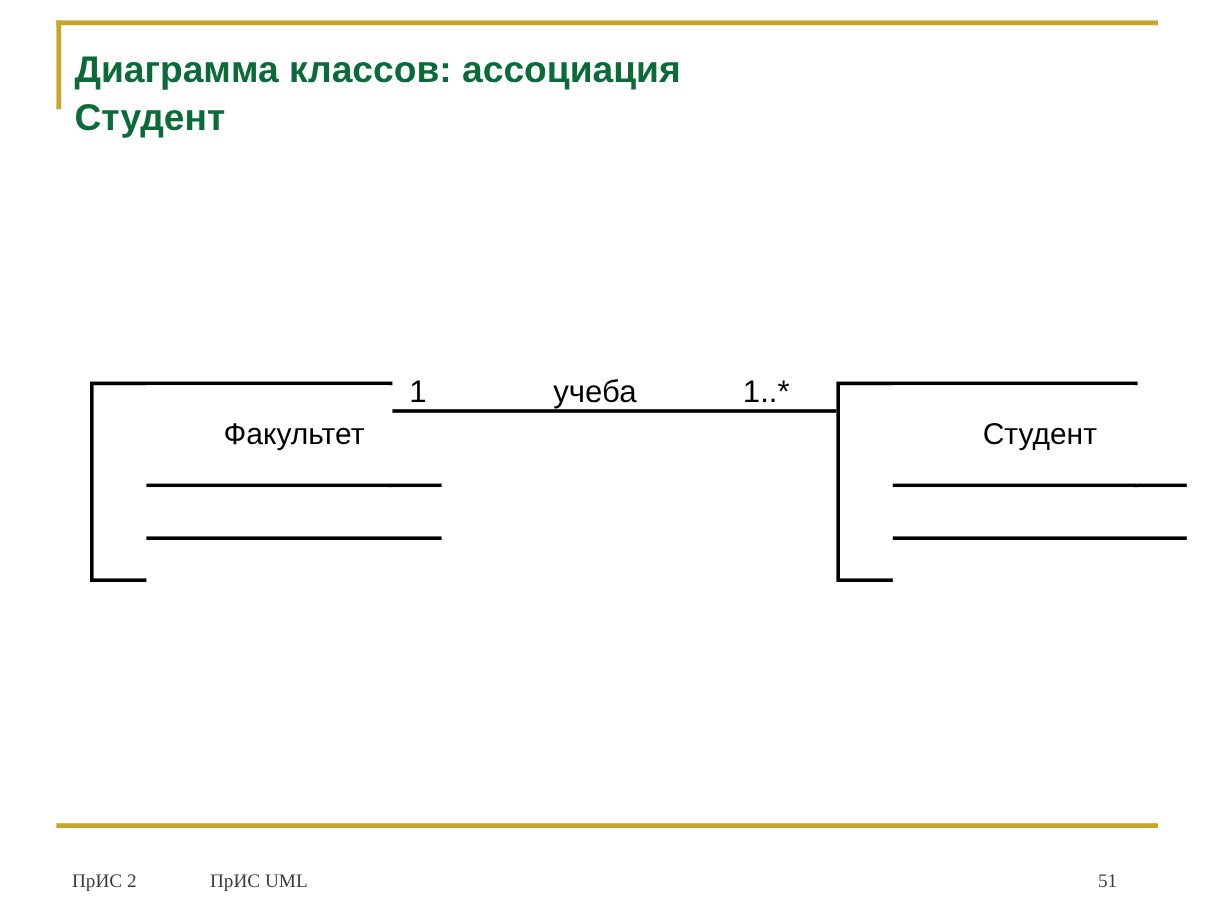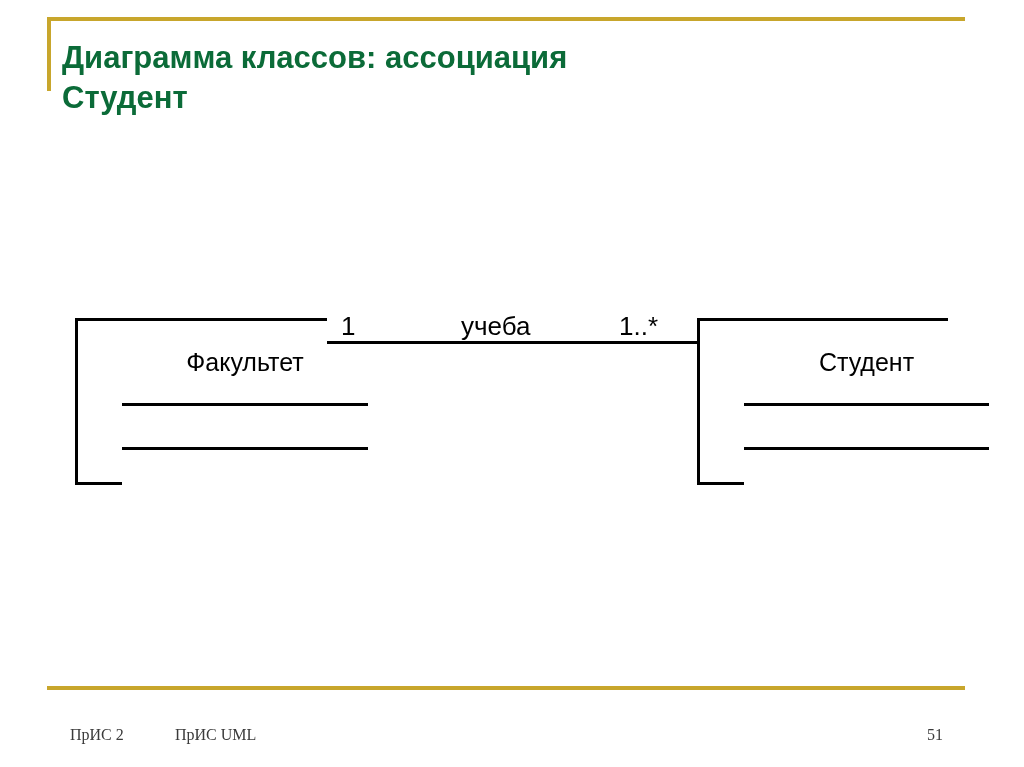--- a/index.html
+++ b/index.html
@@ -148,36 +148,35 @@
     left: 0;
     top: 726px;
     width: 1024px;
     height: 30px;
     font-family: "Liberation Serif", serif;
     font-size: 16px;
     color: #3b3b3b;
   }
   .footer-left {
     position: absolute;
-    left: 70px;
+    left: 60px;
     top: 0;
     white-space: nowrap;
   }
   .footer-center {
     position: absolute;
     left: 175px;
     top: 0;
     white-space: nowrap;
   }
   .footer-page {
     position: absolute;
     left: 915px;
     top: 0;
     width: 40px;
-    text-align: center;
     white-space: nowrap;
   }
 </style>
 </head>
 <body>
 
 <div class="slide">
 
   <div class="rule-top"></div>
   <div class="rule-left"></div>

